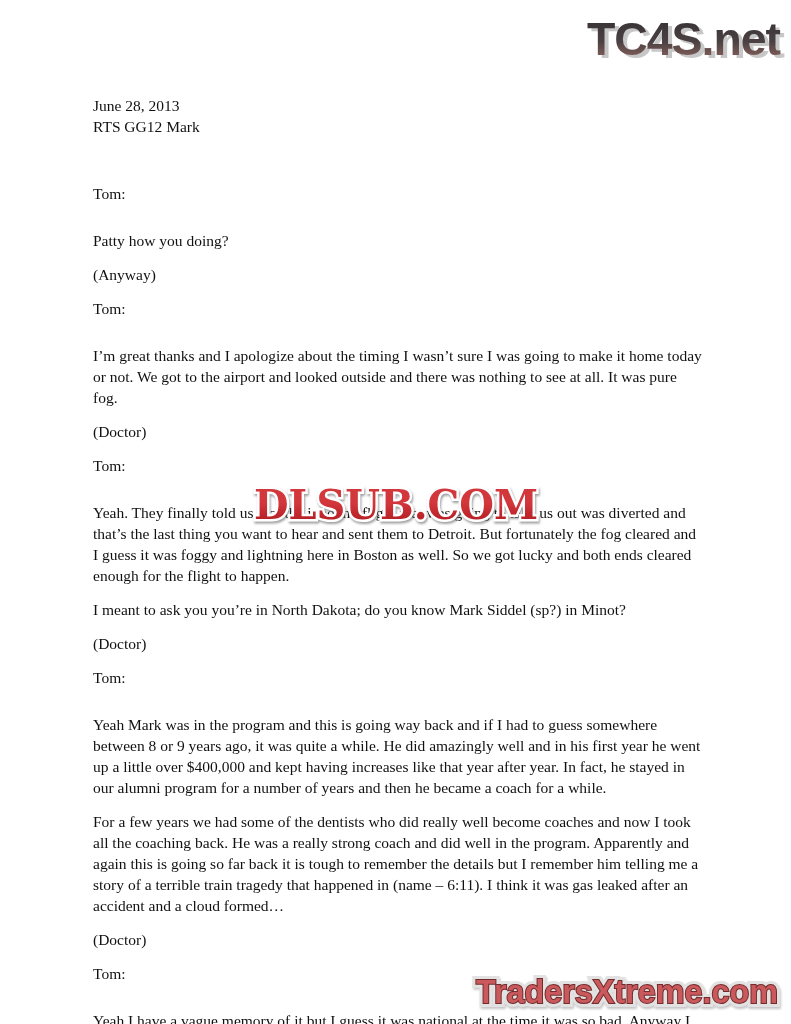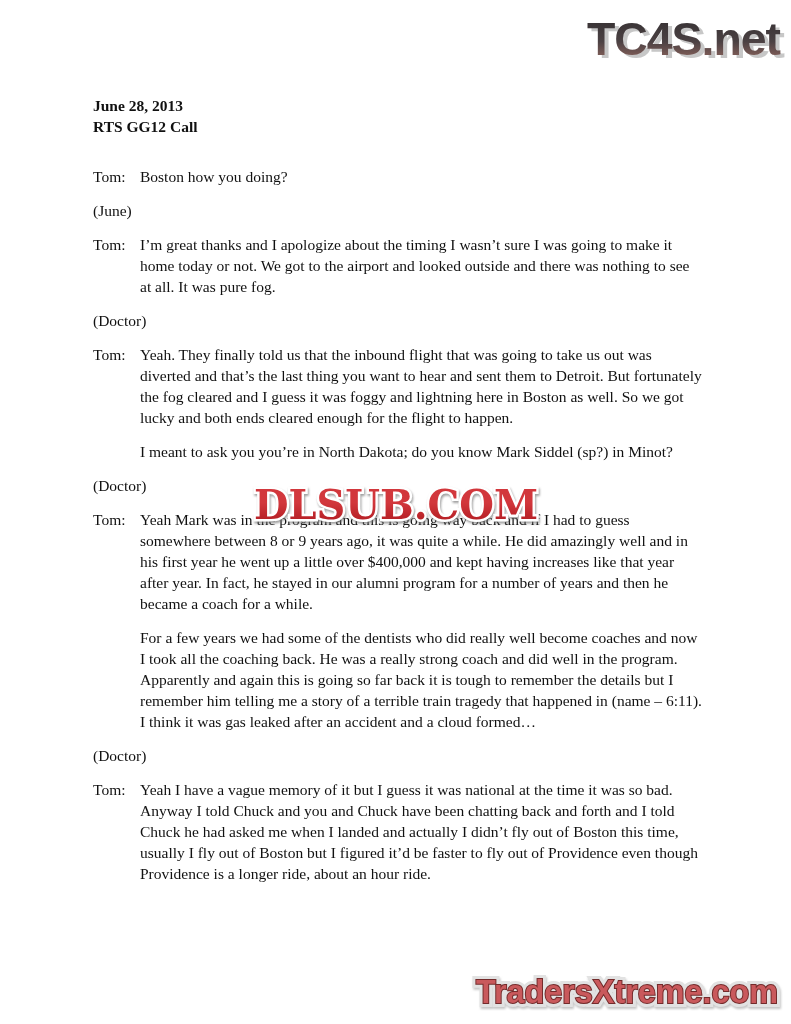--- a/index.html
+++ b/index.html
@@ -33,24 +33,24 @@
   
   .doc {
     position: absolute;
     left: 93px;
     top: 95px;
     width: 611px;
     font-size: 15.5px;
     line-height: 21px;
   }
   .doc-header {
-    font-weight: bold;
-    margin-bottom: 29px;
+    font-weight: normal;
+    margin-bottom: 46px;
   }
-  .entry { margin-bottom: 13px; }
+  .entry { margin-bottom: 13px; flex-direction: column; }
   .dialogue { display: flex; }
   .speaker {
     flex: 0 0 47px;
     width: 47px;
   }
   .body-col { flex: 1; }
   .para:not(:last-child) { margin-bottom: 13px; }
   .marker {}
 
   
@@ -95,31 +95,31 @@
       </linearGradient>
     </defs>
     <text class="tc-text tc-shadow" x="209" y="48" text-anchor="end" textLength="193" lengthAdjust="spacingAndGlyphs">TC4S.net</text>
     <text class="tc-text" x="205" y="45" text-anchor="end" fill="url(#tcgrad)" textLength="193" lengthAdjust="spacingAndGlyphs">TC4S.net</text>
   </svg>
 </div>
 
 <main class="doc">
   <header class="doc-header">
     <div>June 28, 2013</div>
-    <div>RTS GG12 Call</div>
+    <div>RTS GG12 Mark</div>
   </header>
   <section id="transcript">
   <div class="entry dialogue">
     <div class="speaker">Tom:</div>
     <div class="body-col">
-          <div class="para">Boston how you doing?</div>
+          <div class="para">Patty how you doing?</div>
         </div>
   </div>
 
-  <div class="entry marker">(June)</div>
+  <div class="entry marker">(Anyway)</div>
 
   <div class="entry dialogue">
     <div class="speaker">Tom:</div>
     <div class="body-col">
           <div class="para">I’m great thanks and I apologize about the timing I wasn’t sure I was going to make it home today or not. We got to the airport and looked outside and there was nothing to see at all. It was pure fog.</div>
         </div>
   </div>
 
   <div class="entry marker">(Doctor)</div>
 

